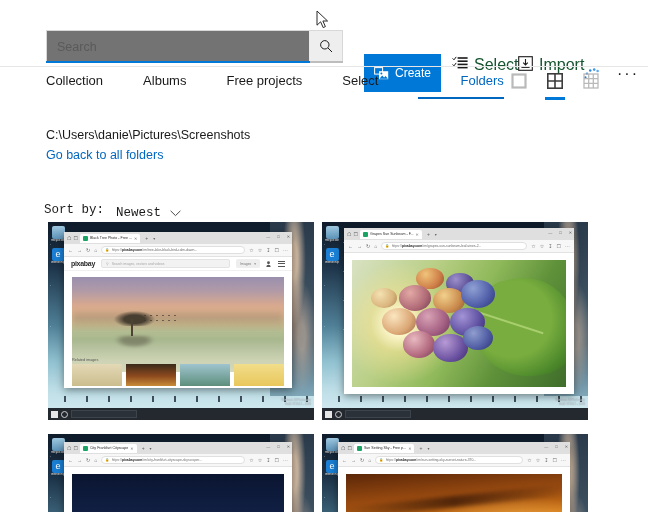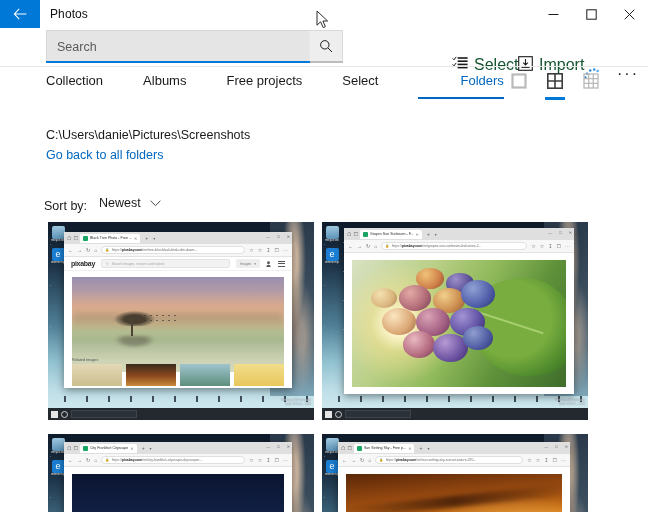--- a/index.html
+++ b/index.html
@@ -52,21 +52,21 @@
   
   .cmdbar {
     position: absolute; top: 28px; left: 0;
     width: 648px; height: 38px;
     background: #ffffff;
   }
   .search-wrap {
     position: absolute; left: 46px; top: 2px;
     width: 297px; height: 32px;
     display: flex;
-    background: #e5e5e5;
+    background: #737373;
     border: 1px solid #d8d8d8;
     border-bottom: none;
   }
   .search-input {
     flex: 1;
     border: none; outline: none;
     background: transparent;
     padding: 0 10px;
     font-family: "Liberation Sans", sans-serif;
     font-size: 12.5px;
@@ -179,23 +179,23 @@
     position: absolute; left: 46px; top: 128px;
     font-size: 12.5px; color: #1a1a1a; text-align: center;
   }
   .back-link {
     position: absolute; left: 46px; top: 148px;
     font-size: 12.5px; color: #0067c0;
     cursor: pointer;
   }
 
   .sortrow {
-    position: absolute; left: 44px; top: 193px;
-    display: flex; align-items: flex-end;
-    font-size: 12.5px; color: #1a1a1a;
+    position: absolute; left: 44px; top: 203px;
+    display: flex; align-items: flex-start;
+    font-size: 12.5px; color: #1a1a1a; font-family: Liberation Mono, monospace;
   }
   .sort-label { color: #1a1a1a; }
   .sort-value {
     margin-left: 8px;
     display: flex; align-items: center; gap: 9px;
     cursor: pointer;
     padding: 3px 4px;
   }
 
   
@@ -472,60 +472,44 @@
   .cursor {
     position: absolute; left: 316px; top: 10px;
     pointer-events: none;
   }
 </style>
 </head>
 <body>
 
 <div id="app">
 
-  <div class="titlebar">
-    <div class="back-btn">
-      <svg width="14" height="12" viewBox="0 0 14 12" aria-hidden="true">
-        <path d="M6.2 0.8 L1.4 6 L6.2 11.2 M1.6 6 H13.4" fill="none" stroke="#ffffff" stroke-width="1.1"></path>
-      </svg>
-    </div>
-    <div class="app-title">Photos</div>
-    <div class="win-btns">
-      <div class="win-btn">
-        <svg width="11" height="11" viewBox="0 0 11 11">
-            <path d="M0.5 5.5 H10.5" stroke="#1a1a1a" stroke-width="1"></path>
-          </svg>
-      </div>
-      <div class="win-btn">
-        <svg width="11" height="11" viewBox="0 0 11 11">
-            <rect x="0.8" y="0.8" width="9.4" height="9.4" fill="none" stroke="#1a1a1a" stroke-width="1"></rect>
-          </svg>
-      </div>
-      <div class="win-btn close">
-        <svg width="11" height="11" viewBox="0 0 11 11">
-            <path d="M0.7 0.7 L10.3 10.3 M10.3 0.7 L0.7 10.3" stroke="#1a1a1a" stroke-width="1"></path>
-          </svg>
-      </div>
-    </div>
-  </div>
 
   <div class="cmdbar">
 
     <div class="search-wrap">
       <input class="search-input" type="text" placeholder="Search" style="">
       <div class="search-btn">
         <svg width="14" height="14" viewBox="0 0 14 14">
           <circle cx="5.8" cy="5.8" r="4.2" fill="none" stroke="#1a1a1a" stroke-width="1"></circle>
           <path d="M9.0 9.0 L13 13" stroke="#1a1a1a" stroke-width="1"></path>
         </svg>
       </div>
     </div>
     <div class="search-underline"></div>
     <div class="search-underline-rest"></div>
 
+    <div class="create-btn">
+      <svg width="15" height="13" viewBox="0 0 15 13">
+        <rect x="0.6" y="0.6" width="8" height="6.5" fill="none" stroke="#ffffff" stroke-width="1"></rect>
+        <rect x="5" y="4.2" width="9.2" height="8" fill="#ffffff"></rect>
+        <circle cx="7.4" cy="6.6" r="1" fill="#0078d7"></circle>
+        <path d="M5.4 11.8 L8.2 8.4 L10.1 10.6 L11.6 9.1 L13.9 11.8 Z" fill="#0078d7"></path>
+      </svg>
+      <span>Create</span>
+    </div>
 
     <div class="cmd-item" id="cmd-select">
       <svg width="16" height="14" viewBox="0 0 16 14">
         <path d="M0.6 2.4 L2 3.8 L4.2 0.9" fill="none" stroke="#1a1a1a" stroke-width="1"></path>
         <path d="M0.6 8.4 L2 9.8 L4.2 6.9" fill="none" stroke="#1a1a1a" stroke-width="1"></path>
         <rect x="5.6" y="1.2" width="10" height="1.6" fill="#1a1a1a"></rect>
         <rect x="5.6" y="4.4" width="10" height="1.6" fill="#1a1a1a"></rect>
         <rect x="5.6" y="7.6" width="10" height="1.6" fill="#1a1a1a"></rect>
         <rect x="5.6" y="10.8" width="10" height="1.6" fill="#1a1a1a"></rect>
       </svg>

